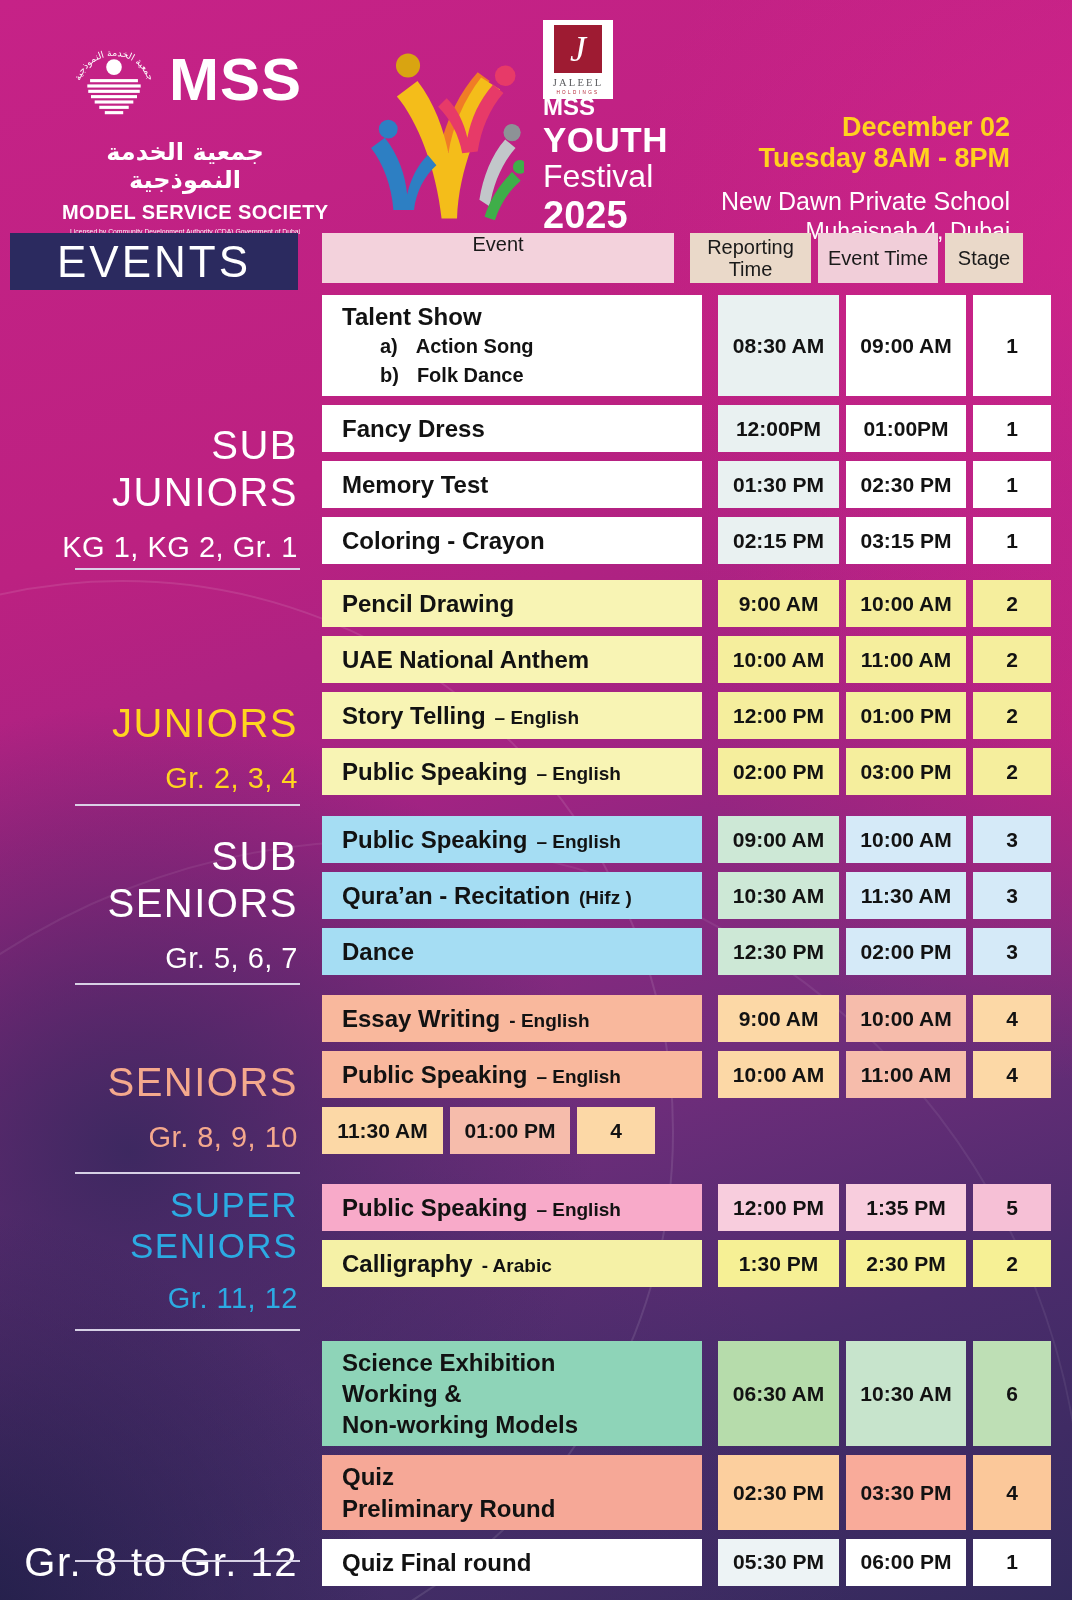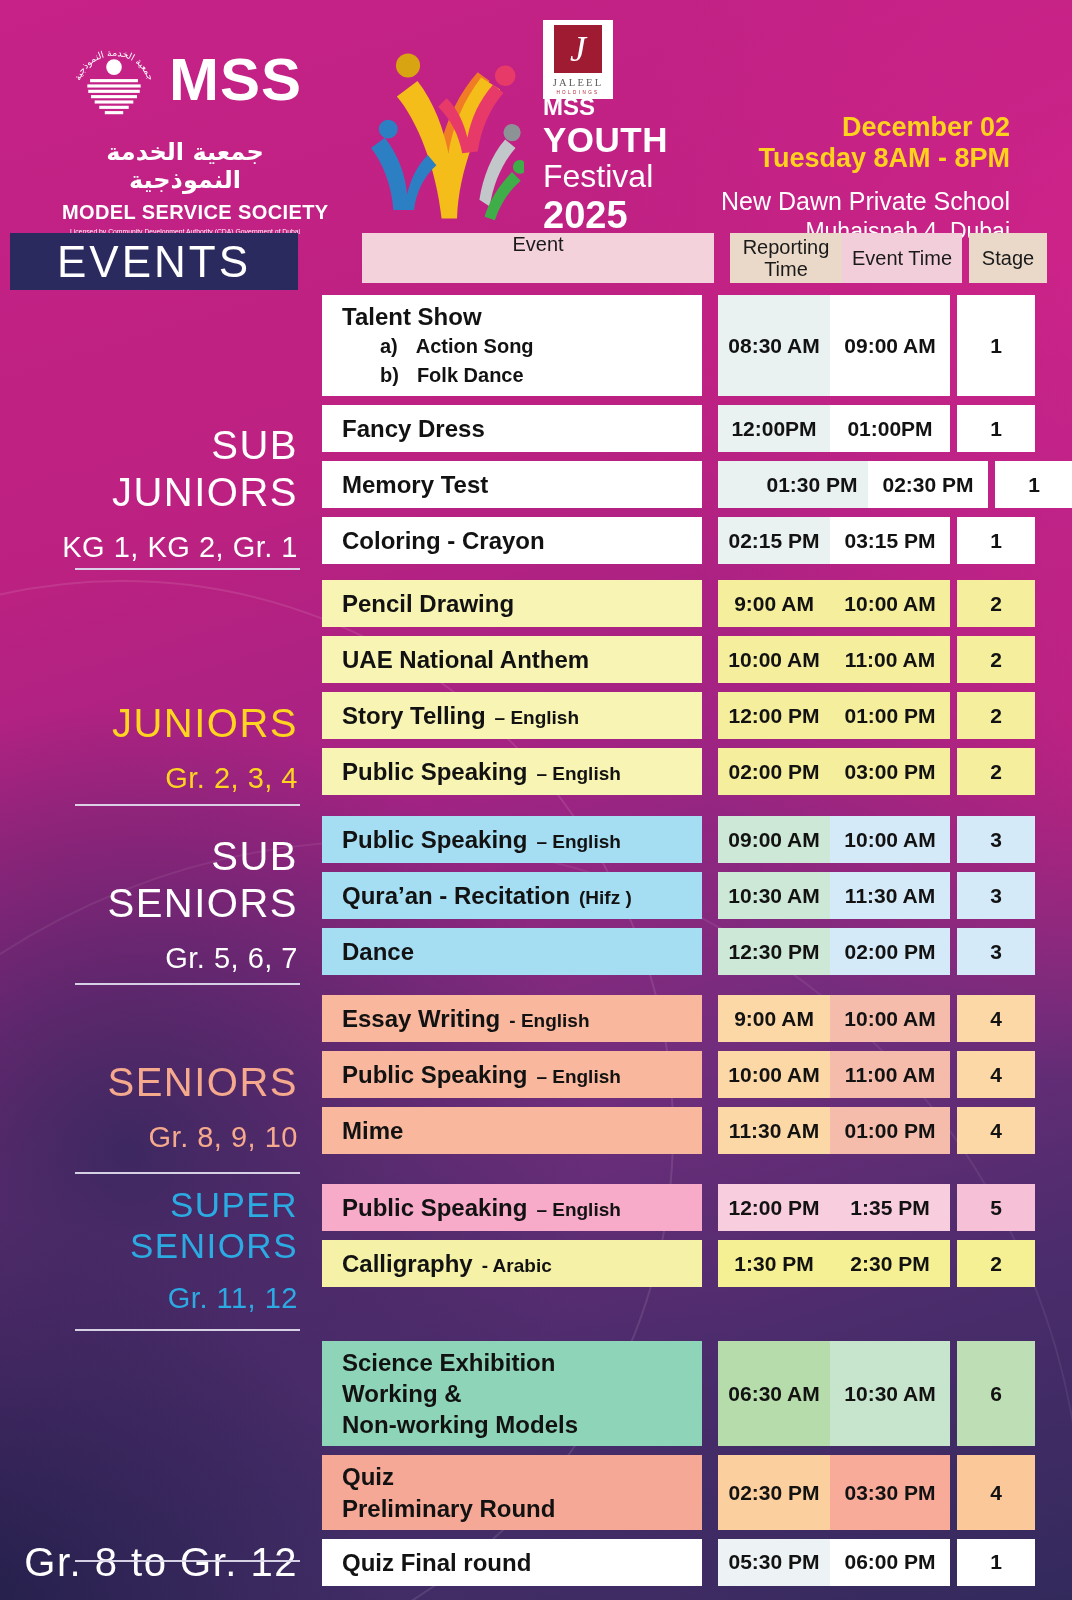--- a/index.html
+++ b/index.html
@@ -55,30 +55,30 @@
   .sec-super-seniors .side::before,.sec-gr-8-to-12 .side::before{
     content:"";position:absolute;left:75px;right:22px;top:-12px;height:2px;background:#ded9ec;opacity:.95;}
   .sec-gr-8-to-12 .side::after{content:"";position:absolute;left:75px;right:22px;bottom:24px;height:2px;background:#ded9ec;opacity:.95;}
   .group-line{font-size:40px;letter-spacing:1.5px;line-height:1.18;font-weight:400;text-align:right;}
   .sec-super-seniors .group-line{font-size:35px;}
   .grades{font-size:29px;margin-top:15px;letter-spacing:.5px;}
   .main-col{display:flex;flex-direction:column;gap:9px;}
   .row{display:flex;min-height:47px;}
   .cell{display:flex;align-items:center;justify-content:center;color:#121212;}
   .cell.ev{width:352px;margin-right:16px;flex-direction:column;align-items:flex-start;justify-content:center;padding:6px 8px 6px 20px;}
-  .cell.rep{width:112px;margin-right:0;font-weight:700;font-size:21px;}
+  .cell.rep{width:121px;margin-right:7px;font-weight:700;font-size:21px;}
   .cell.time{width:120px;margin-right:7px;font-weight:700;font-size:21px;}
   .cell.st{width:78px;font-weight:700;font-size:21px;}
   .ev-main{line-height:1.3;}
   .ev-title{font-size:24px;font-weight:700;}
   .ev-suffix{font-size:19px;font-weight:700;margin-left:9px;}
   .ev-line{font-size:24px;font-weight:700;line-height:1.3;}
   .ev-sub{display:flex;gap:18px;margin-left:38px;font-size:20px;font-weight:700;line-height:1.45;}
   .header-row .cell{min-height:50px;font-size:20px;font-weight:400;text-align:center;line-height:1.12;color:#1a1a1a;}
-  .header-row .cell.ev{flex-direction:row;justify-content:center;padding:0 0 0 0;margin-right:16px;margin-left:40px;}
+  .header-row .cell.ev{flex-direction:row;justify-content:center;padding:0 0 0 0;margin-right:16px;}
   .events-side{justify-content:flex-end;align-items:flex-start;padding-right:12px;}
   .events-box{width:288px;height:57px;margin-left:10px;display:flex;align-items:center;justify-content:center;
     font-size:44px;font-weight:500;letter-spacing:3px;color:#fff;}
 </style>
 </head>
 <body>
 
 <div class="poster">
   <div class="arc arc1"></div>
   <div class="arc arc2"></div>
@@ -192,21 +192,21 @@
                 <div class="ev-main"><span class="ev-title">Fancy Dress</span></div>
               </div>
               <div class="cell rep" style="background: rgb(233, 241, 241);">12:00PM</div>
               <div class="cell time" style="background: rgb(255, 255, 255);">01:00PM</div>
               <div class="cell st" style="background: rgb(255, 255, 255);">1</div>
             </div>
             <div class="row">
               <div class="cell ev" style="background: rgb(255, 255, 255);">
                 <div class="ev-main"><span class="ev-title">Memory Test</span></div>
               </div>
-              <div class="cell rep" style="background: rgb(233, 241, 241); padding-left: 38px;">01:30 PM</div>
+              <div class="cell rep" style="background: rgb(233, 241, 241);">01:30 PM</div>
               <div class="cell time" style="background: rgb(255, 255, 255);">02:30 PM</div>
               <div class="cell st" style="background: rgb(255, 255, 255);">1</div>
             </div>
             <div class="row">
               <div class="cell ev" style="background: rgb(255, 255, 255);">
                 <div class="ev-main"><span class="ev-title">Coloring - Crayon</span></div>
               </div>
               <div class="cell rep" style="background: rgb(233, 241, 241);">02:15 PM</div>
               <div class="cell time" style="background: rgb(255, 255, 255);">03:15 PM</div>
               <div class="cell st" style="background: rgb(255, 255, 255);">1</div>
@@ -302,23 +302,20 @@
             </div>
             <div class="row">
               <div class="cell ev" style="background: rgb(249, 184, 157);">
                 <div class="ev-main"><span class="ev-title">Public Speaking</span><span class="ev-suffix">– English</span></div>
               </div>
               <div class="cell rep" style="background: rgb(252, 216, 166);">10:00 AM</div>
               <div class="cell time" style="background: rgb(246, 188, 171);">11:00 AM</div>
               <div class="cell st" style="background: rgb(252, 216, 166);">4</div>
             </div>
             <div class="row">
-              <div class="cell ev" style="background: rgb(249, 184, 157);">
-                <div class="ev-main"><span class="ev-title">Mime</span></div>
-              </div>
               <div class="cell rep" style="background: rgb(252, 216, 166);">11:30 AM</div>
               <div class="cell time" style="background: rgb(246, 188, 171);">01:00 PM</div>
               <div class="cell st" style="background: rgb(252, 216, 166);">4</div>
             </div>
           </div>
         </div>
         <div class="section sec-super-seniors">
           <div class="side">
             <div class="group-line" style="color: rgb(44, 171, 227);">SUPER SENIORS</div>
             <div class="grades" style="color: rgb(44, 171, 227);">Gr. 11, 12</div>

